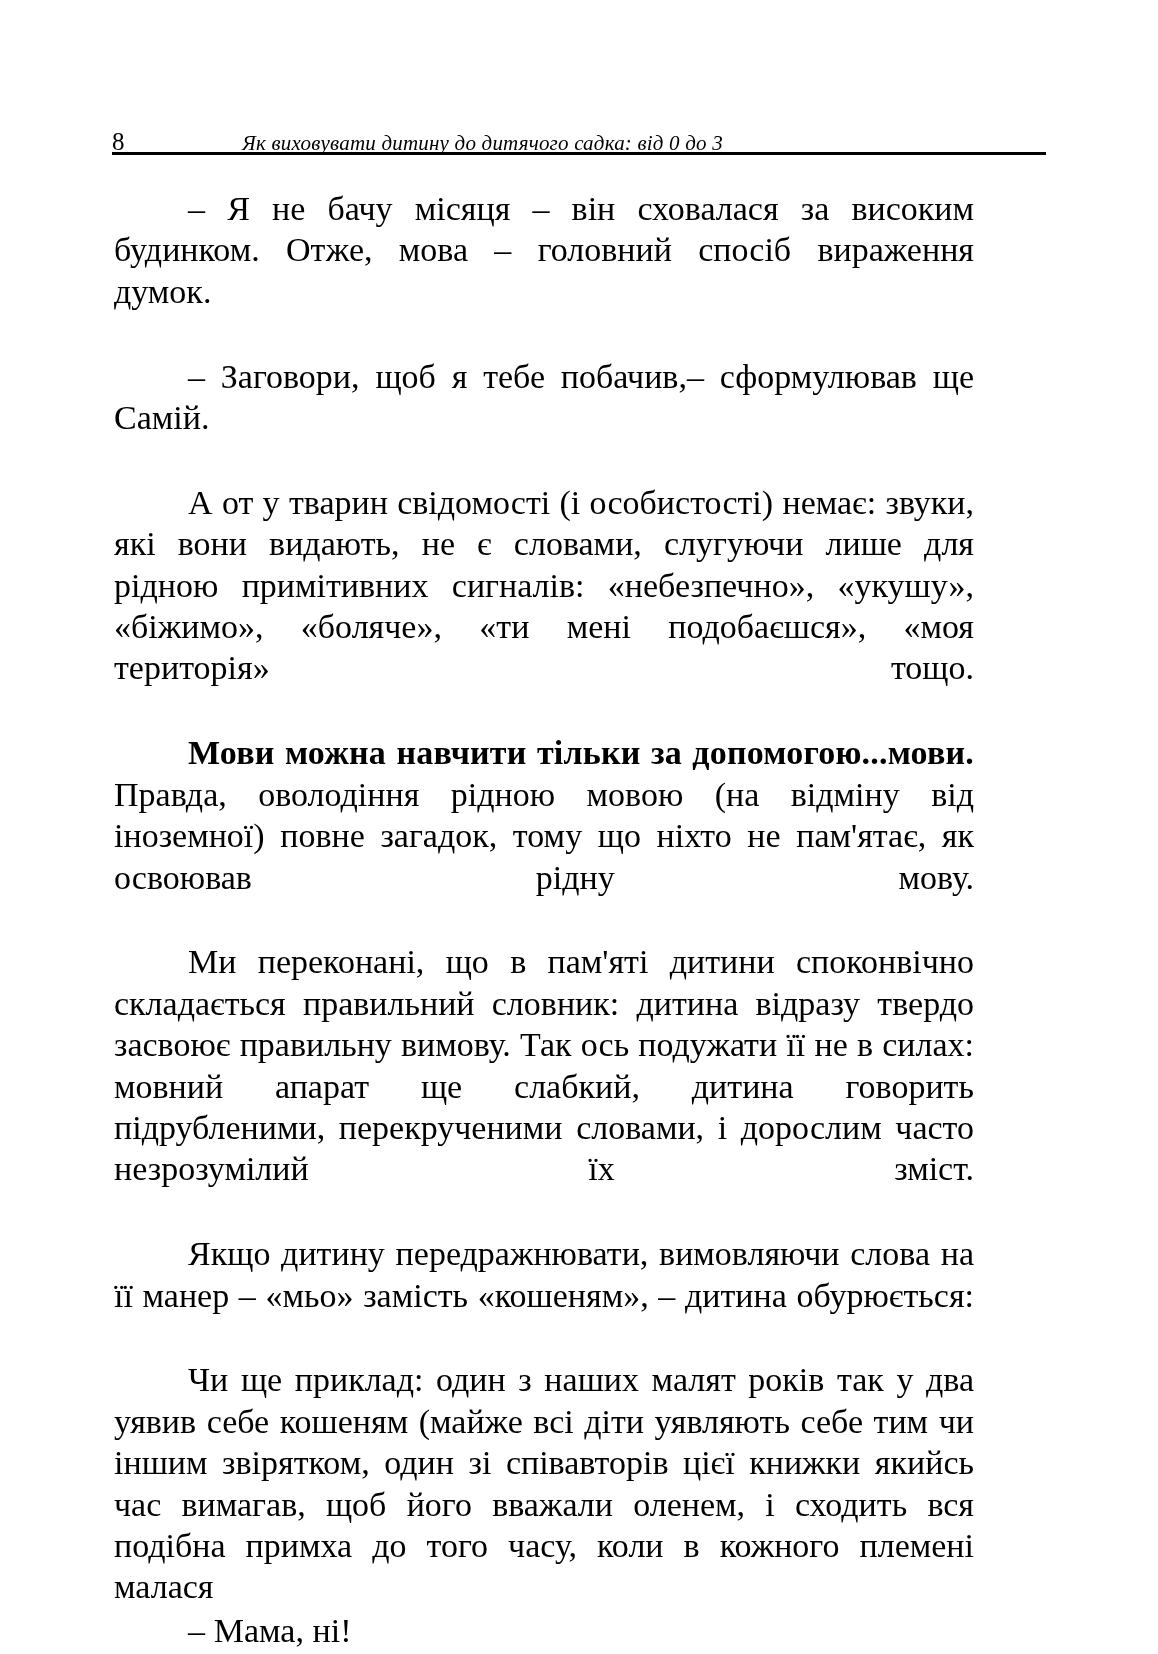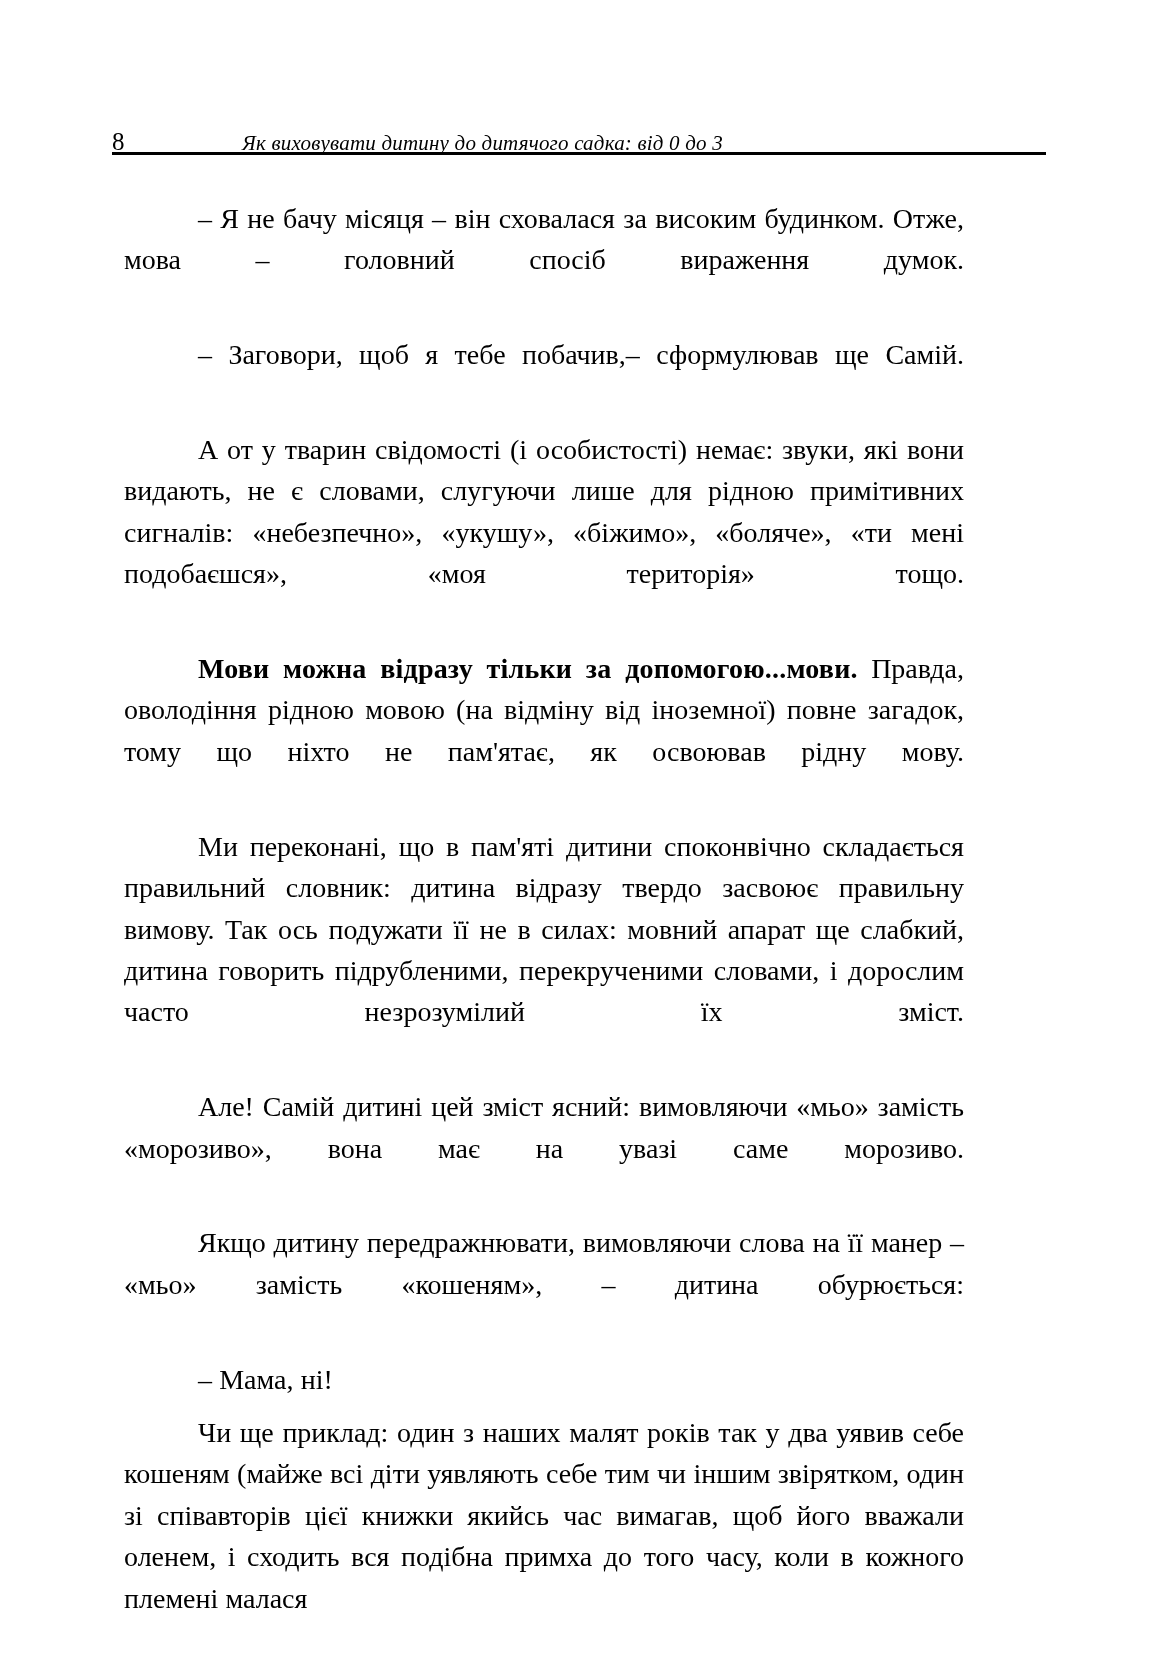--- a/index.html
+++ b/index.html
@@ -64,22 +64,22 @@
 
   
   .textblock {
     position: absolute;
     left: 112px;
     top: 186px;
     width: 864px;
   }
 
   .para {
-    margin: 12px;
-    font-size: 28px;
+    margin: 2px;
+    font-size: 34px;
     line-height: 41.4px;
     text-align: justify;
     text-justify: inter-word;
     text-indent: 74px;
     font-family: "Liberation Serif", "DejaVu Serif", serif;
     color: #000000;
     word-spacing: 0.2px;
     hyphens: none;
   }
   
@@ -127,37 +127,34 @@
     <p class="para">
       <span>– Заговори, щоб я тебе побачив,– сформулював ще Самій.</span>
     </p>
 
 
     <p class="para">
       <span>А от у тварин свідомості (і особистості) немає: звуки, які вони видають, не є словами, слугуючи лише для рідною примітивних сигналів: «небезпечно», «укушу», «біжимо», «боляче», «ти мені подобаєшся», «моя територія» тощо.</span>
     </p>
 
     <p class="para">
-      <span class="lead-bold">Мови можна відразу тільки за допомогою...мови.</span><span> Правда, оволодіння рідною мовою (на відміну від іноземної) повне загадок, тому що ніхто не пам'ятає, як освоював рідну мову.</span>
+      <span class="lead-bold">Мови можна навчити тільки за допомогою...мови.</span><span> Правда, оволодіння рідною мовою (на відміну від іноземної) повне загадок, тому що ніхто не пам'ятає, як освоював рідну мову.</span>
     </p>
 
     <p class="para">
       <span>Ми переконані, що в пам'яті дитини споконвічно складається правильний словник: дитина відразу твердо засвоює правильну вимову. Так ось подужати її не в силах: мовний апарат ще слабкий, дитина говорить підрубленими, перекрученими словами, і дорослим часто незрозумілий їх зміст.</span>
     </p>
 
-    <p class="para">
-      <span>Але! Самій дитині цей зміст ясний: вимовляючи «мьо» замість «морозиво», вона має на увазі саме морозиво.</span>
-    </p>
 
     <p class="para">
       <span>Якщо дитину передражнювати, вимовляючи слова на її манер – «мьо» замість «кошеням», – дитина обурюється:</span>
+    </p>
+
+    <p class="para no-stretch">
+      <span>Чи ще приклад: один з наших малят років так у два уявив себе кошеням (майже всі діти уявляють себе тим чи іншим звірятком, один зі співавторів цієї книжки якийсь час вимагав, щоб його вважали оленем, і сходить вся подібна примха до того часу, коли в кожного племені малася</span>
     </p>
 
     <p class="para short">
       <span>– Мама, ні!</span>
     </p>
 
-    <p class="para no-stretch">
-      <span>Чи ще приклад: один з наших малят років так у два уявив себе кошеням (майже всі діти уявляють себе тим чи іншим звірятком, один зі співавторів цієї книжки якийсь час вимагав, щоб його вважали оленем, і сходить вся подібна примха до того часу, коли в кожного племені малася</span>
-    </p>
-
   </div>
 </div>
 
 </body></html>

